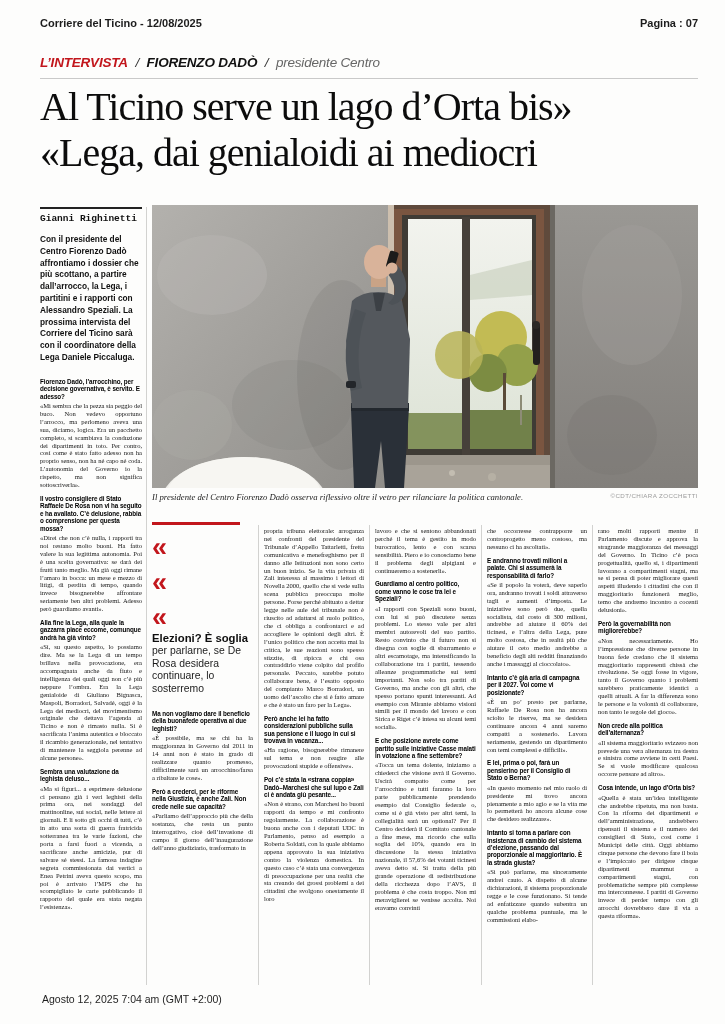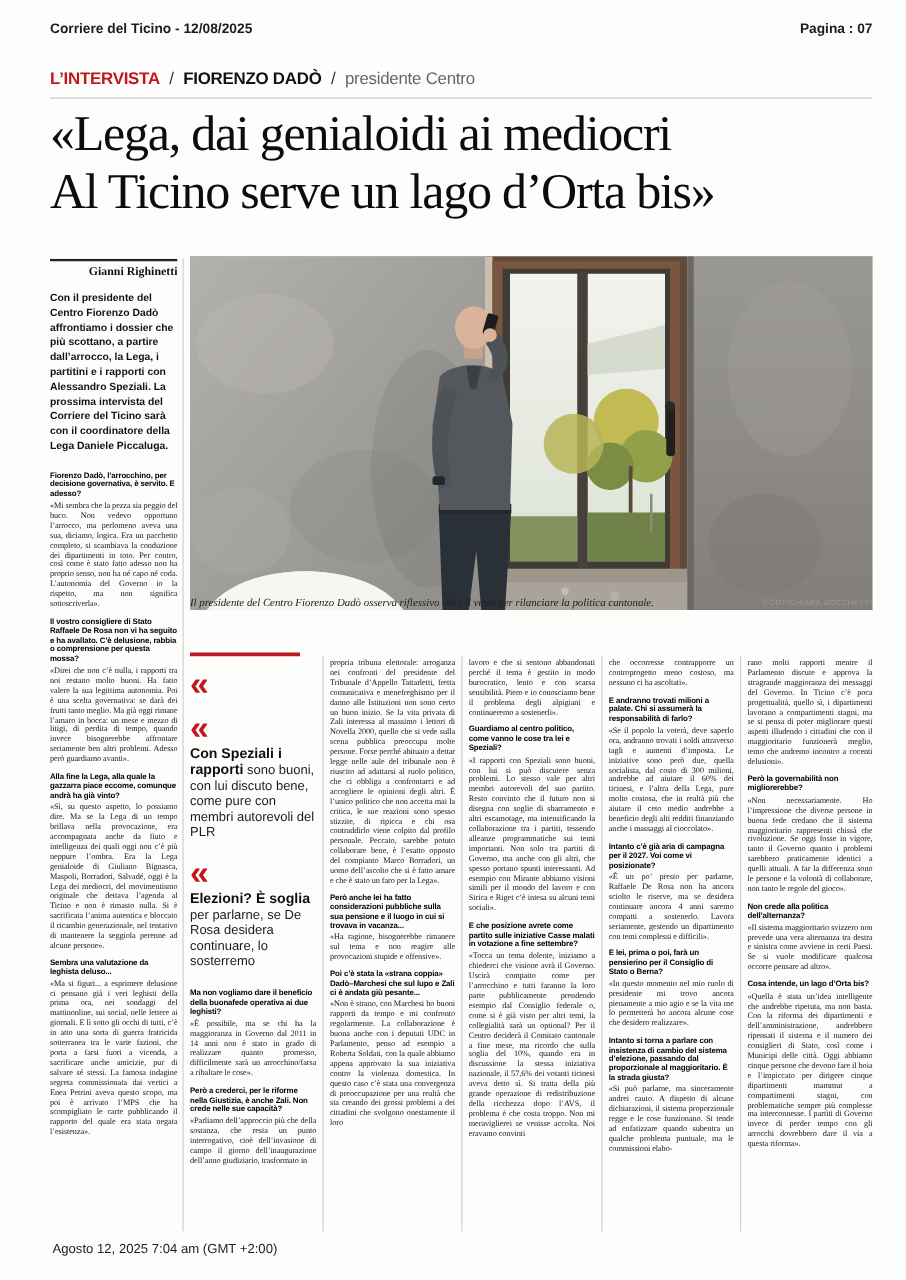--- a/index.html
+++ b/index.html
@@ -4,21 +4,21 @@
 <style>
   html,body{margin:0;padding:0;}
   body{
     width:725px;height:1024px;position:relative;background:#fdfdfc;
     font-family:"Liberation Sans",sans-serif;color:#1a1a1a;overflow:hidden;
   }
   
   .masthead{position:absolute;top:17px;left:40px;right:27px;display:flex;justify-content:space-between;
     font-size:11px;color:#1c1c1c;font-weight:bold;}
   
-  .kicker{position:absolute;top:55px;left:40px;font-size:13.5px;letter-spacing:-0.2px;}
+  .kicker{position:absolute;top:55px;left:40px;font-size:13.5px;letter-spacing:-0.2px;font-style:italic;}
   .k-label{color:#c2161c;font-weight:bold;}
   .k-sep{color:#333;margin:0 4px;}
   .k-name{font-weight:bold;color:#111;}
   .k-role{color:#666;}
   .kicker-rule{position:absolute;top:78px;left:40px;width:658px;border-top:1px solid #c9c9c9;}
   
   .headline{position:absolute;top:84px;left:40px;width:660px;margin:0;
     font-family:"Liberation Serif",serif;font-weight:normal;color:#0c0c0c;
     font-size:40px;line-height:46px;letter-spacing:-1px;}
   .headline span{display:block;white-space:nowrap;}
@@ -31,32 +31,32 @@
   .col5{left:487px;top:527px;width:100px;height:462px;}
   .col6{left:598px;top:527px;width:100px;height:462px;}
   .vrule{position:absolute;width:1px;background:#d2d2d0;}
   .vr1{left:146px;top:207px;height:778px;}
   .vr2{left:258px;top:525px;height:460px;}
   .vr3{left:369px;top:525px;height:460px;}
   .vr4{left:481px;top:525px;height:460px;}
   .vr5{left:592px;top:525px;height:460px;}
   
   .byline-rule{border-top:2px solid #222;width:100%;}
-  .byline{font-family:Liberation Serif, serif;font-weight:bold;font-size:9.5px;padding:4px 0 10px;color:#111;text-align:right;}
+  .byline{font-family:Liberation Mono, monospace;font-weight:bold;font-size:9.5px;padding:4px 0 10px;color:#111;}
   .intro{font-weight:bold;font-size:8.3px;line-height:11.8px;margin:0 0 14px;color:#111;}
   
   .blk{margin:0;}
   .blk.q{font-family:"Liberation Sans",sans-serif;font-weight:bold;font-size:6.3px;line-height:7.4px;
     margin:6px 0 2px;color:#000;letter-spacing:-0.1px;}
   .blk.a{font-family:"Liberation Serif",serif;font-size:6.6px;line-height:7.9px;text-align:justify;
     color:#161616;letter-spacing:-0.05px;}
   
   .photo{position:absolute;left:152px;top:205px;width:546px;height:283px;margin:0;background:#a6a4a0;}
   .photo svg{display:block;}
-  .caption-row{position:absolute;left:152px;top:477px;width:546px;display:flex;justify-content:space-between;align-items:center;}
+  .caption-row{position:absolute;left:152px;top:492px;width:546px;display:flex;justify-content:space-between;align-items:flex-start;}
   .caption{font-family:"Liberation Serif",serif;font-style:italic;font-size:8.7px;color:#222;}
   .credit{font-size:6.2px;color:#9b9b9b;letter-spacing:0.4px;white-space:nowrap;}
   
   .quote-rule{border-top:3px solid #c2161c;width:88px;margin:1px 0 12px;}
   .pq{margin-bottom:15px;}
   .pq-mark{display:block;color:#c2161c;font-weight:bold;font-size:27px;line-height:20px;
     letter-spacing:-3px;margin-bottom:5px;font-family:"Liberation Sans",sans-serif;}
   .pq-lead{font-weight:bold;font-size:11.3px;line-height:12.4px;color:#0e0e0e;}
   .pq-text{font-size:10.4px;line-height:12.4px;color:#1c1c1c;}
   .pq p{margin:0;font-size:10.4px;line-height:12.4px;}
@@ -79,22 +79,22 @@
   <div class="kicker">
     <span class="k-label">L’INTERVISTA</span>
     <span class="k-sep">/</span>
     <span class="k-name">FIORENZO DADÒ</span>
     <span class="k-sep">/</span>
     <span class="k-role">presidente Centro</span>
   </div>
   <div class="kicker-rule"></div>
 
   <h1 class="headline">
+    <span>Al Ticino serve un lago d’Orta bis»</span>
     <span>«Lega, dai genialoidi ai mediocri</span>
-    <span>Al Ticino serve un lago d’Orta bis»</span>
   </h1>
 
   <div class="col col1">
     <div class="byline-rule"></div>
     <div class="byline">Gianni Righinetti</div>
     <p class="intro">Con il presidente del Centro Fiorenzo Dadò affrontiamo i dossier che più scottano, a partire dall’arrocco, la Lega, i partitini e i rapporti con Alessandro Speziali. La prossima intervista del Corriere del Ticino sarà con il coordinatore della Lega Daniele Piccaluga.</p>
     <div class="blocks">
 
     <p class="blk q">Fiorenzo Dadò, l’arrocchino, per decisione governativa, è servito. E adesso?</p>
         <p class="blk a">«Mi sembra che la pezza sia peggio del buco. Non vedevo opportuno l’arrocco, ma perlomeno aveva una sua, diciamo, logica. Era un pacchetto completo, si scambiava la conduzione dei dipartimenti in toto. Per contro, così come è stato fatto adesso non ha proprio senso, non ha né capo né coda. L’autonomia del Governo io la rispetto, ma non significa sottoscriverla».</p>
@@ -189,21 +189,20 @@
 
   <div class="col col2">
     <div class="quote-rule"></div>
     <div>
 
     <div class="pq">
           <span class="pq-mark">«</span>
         </div>
         <div class="pq">
           <span class="pq-mark">«</span>
-          <p><span class="pq-lead">Con Speziali i rapporti</span> <span class="pq-text">sono buoni, con lui discuto bene, come pure con membri autorevoli del PLR</span></p>
         </div>
         <div class="pq">
           <span class="pq-mark">«</span>
           <p><span class="pq-lead">Elezioni? È soglia</span> <span class="pq-text">per parlarne, se De Rosa desidera continuare, lo sosterremo</span></p>
         </div>
       </div>
     <div class="blocks">
 
     <p class="blk q">Ma non vogliamo dare il beneficio della buonafede operativa ai due leghisti?</p>
         <p class="blk a">«È possibile, ma se chi ha la maggioranza in Governo dal 2011 in 14 anni non è stato in grado di realizzare quanto promesso, difficilmente sarà un arrocchino/farsa a ribaltare le cose».</p>

